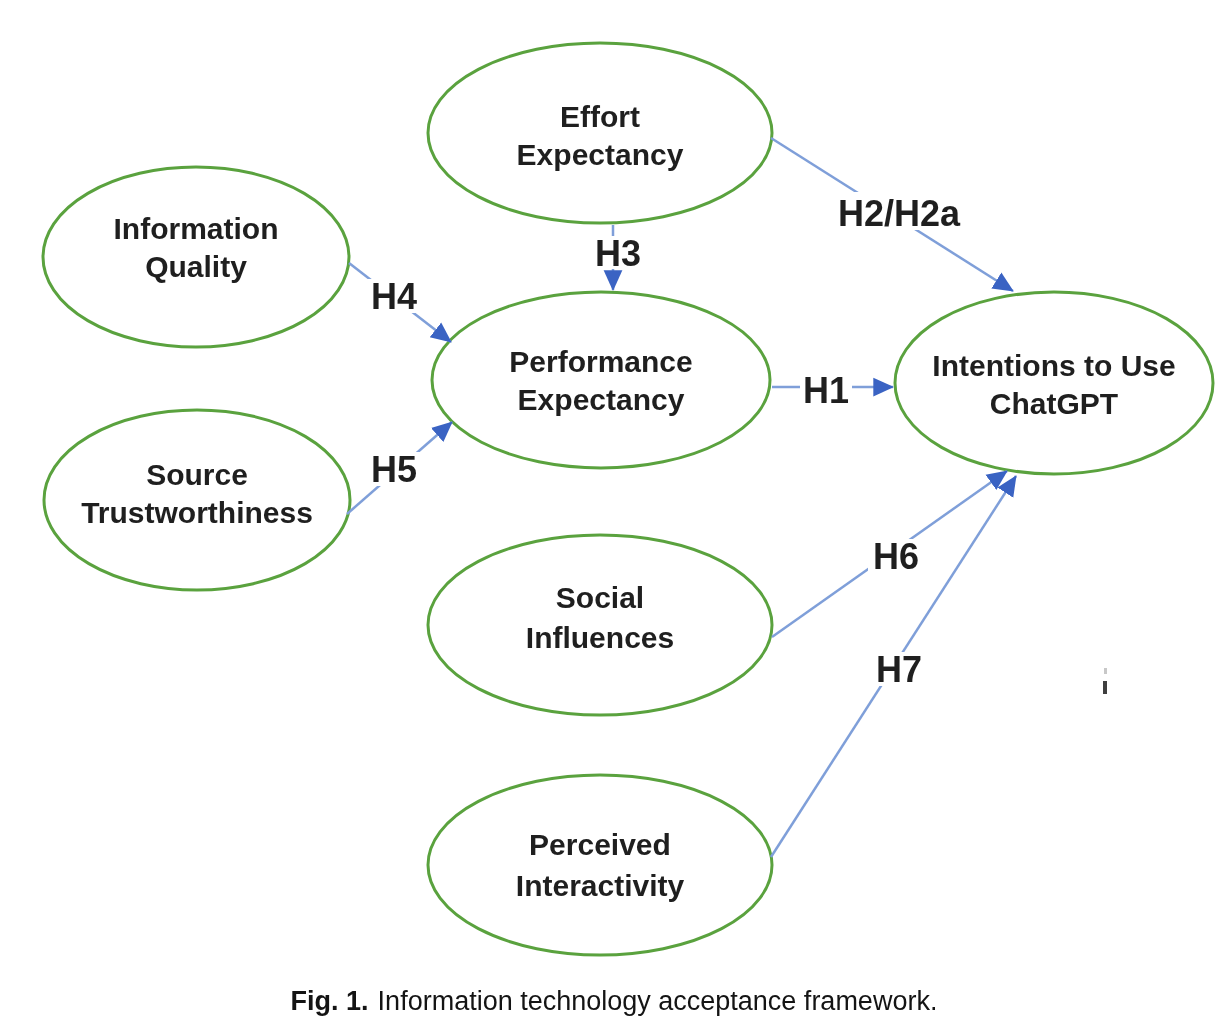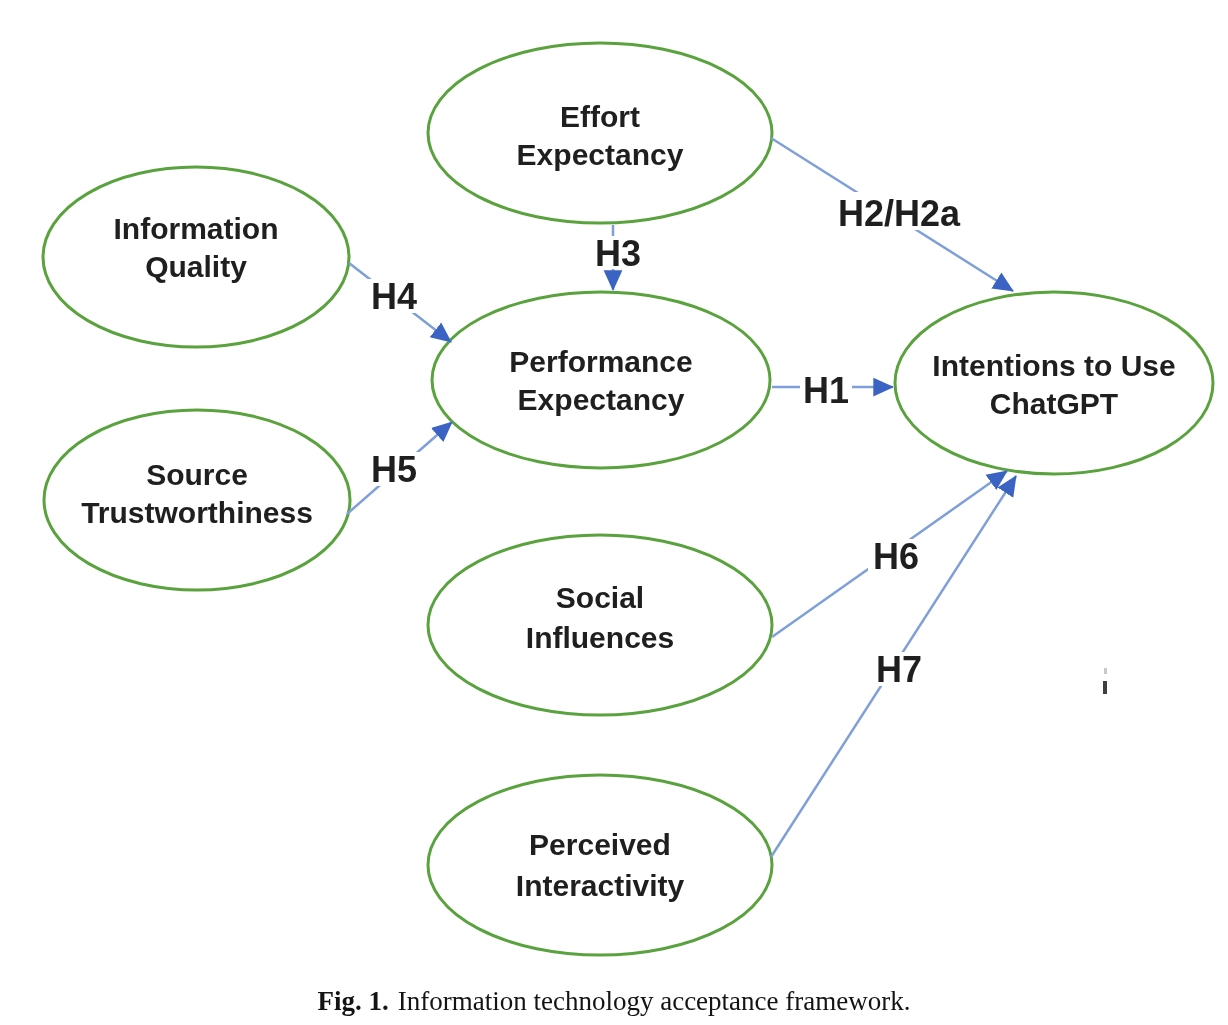--- a/index.html
+++ b/index.html
@@ -34,21 +34,21 @@
     font-weight:700;
     font-size:36px;
     fill:var(--node-text,#1f1f1f);
     text-anchor:middle;
   }
   .caption {
     position:absolute;
     top:986px; left:0;
     width:1228px;
     text-align:center;
-    font-family:Liberation Serif, serif;
+    font-family:Liberation Sans, sans-serif;
     font-size:27px;
     color:var(--caption-text,#141414);
     white-space:nowrap;
   }
   .caption .fig { font-weight:700; margin-right:9px; }
 </style>
 </head>
 <body>
 
 <svg class="stage" width="1228" height="1025" viewBox="0 0 1228 1025" xmlns="http://www.w3.org/2000/svg">

